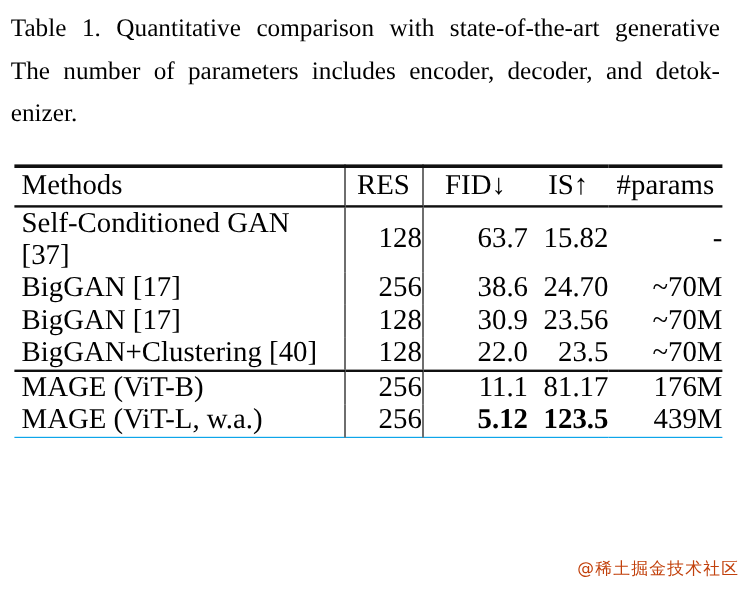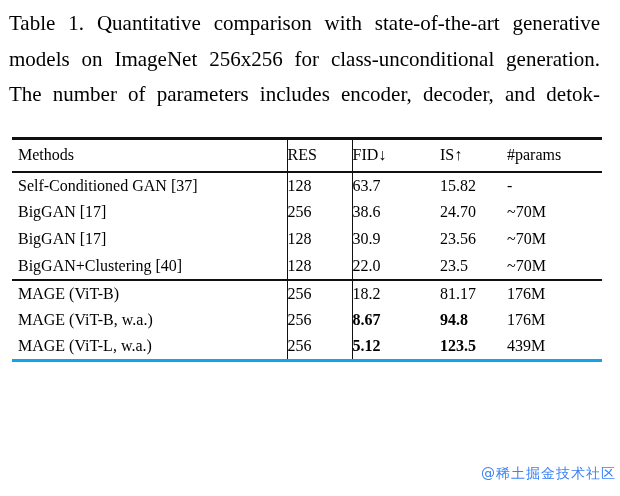--- a/index.html
+++ b/index.html
@@ -23,42 +23,42 @@
 
   .table-wrap {
     position: absolute;
     left: 12px; top: 137px;
     width: 590px;
   }
   table {
     border-collapse: collapse;
     table-layout: fixed;
     width: 590px;
-    font-size: 16px;
+    font-size: 24px;
     border-top: 3px solid #101010;
-    border-bottom: 3px solid #0ea5e9;
+    border-bottom: 1px solid #0ea5e9;
   }
   col.c-method { width: 275px; }
   col.c-res    { width: 65px; }
   col.c-fid    { width: 88px; }
   col.c-is     { width: 67px; }
   col.c-params { width: 95px; }
 
   th {
     font-weight: normal;
     border-bottom: 2px solid #101010;
     height: 33px;
     padding: 0;
-    text-align: left;
+    text-align: center;
     vertical-align: middle;
   }
   td {
     height: 27px;
     padding: 0;
-    text-align: left;
+    text-align: right;
     vertical-align: middle;
   }
   .method-col {
     text-align: left;
     padding-left: 6px;
     border-right: 1.6px solid #101010;
   }
   .res-col {
     border-right: 1.6px solid #101010;
   }
@@ -72,22 +72,22 @@
     letter-spacing: 1px;
     font-family: "DejaVu Sans", sans-serif;
     pointer-events: none;
   }
 </style>
 </head>
 <body>
 
 <div class="caption">
   <div class="caption-line">Table 1.  Quantitative comparison with state-of-the-art generative</div>
-  <div class="caption-line">models on ImageNet 256x256 for class-unconditional generation.</div>
   <div class="caption-line">The number of parameters includes encoder, decoder, and detok-</div>
+  <div class="caption-line last">enizer.</div>
 </div>
 
 <div class="table-wrap">
   <table>
     <colgroup>
       <col class="c-method">
         <col class="c-res">
         <col class="c-fid">
         <col class="c-is">
         <col class="c-params">
@@ -126,35 +126,28 @@
         <tr>
           <td class="method-col">BigGAN+Clustering [40]</td>
           <td class="res-col">128</td>
           <td>22.0</td>
           <td>23.5</td>
           <td>~70M</td>
         </tr>
         <tr class="group-start">
           <td class="method-col">MAGE (ViT-B)</td>
           <td class="res-col">256</td>
-          <td>18.2</td>
+          <td>11.1</td>
           <td>81.17</td>
-          <td>176M</td>
-        </tr>
-        <tr>
-          <td class="method-col">MAGE (ViT-B, w.a.)</td>
-          <td class="res-col">256</td>
-          <td class="bold">8.67</td>
-          <td class="bold">94.8</td>
           <td>176M</td>
         </tr>
         <tr>
           <td class="method-col">MAGE (ViT-L, w.a.)</td>
           <td class="res-col">256</td>
           <td class="bold">5.12</td>
           <td class="bold">123.5</td>
           <td>439M</td>
         </tr>
       </tbody>
   </table>
 </div>
 
-<div class="watermark" style="color: #3b82f6;">@稀土掘金技术社区</div>
+<div class="watermark" style="color: #c2410c;">@稀土掘金技术社区</div>
 
 </body></html>

